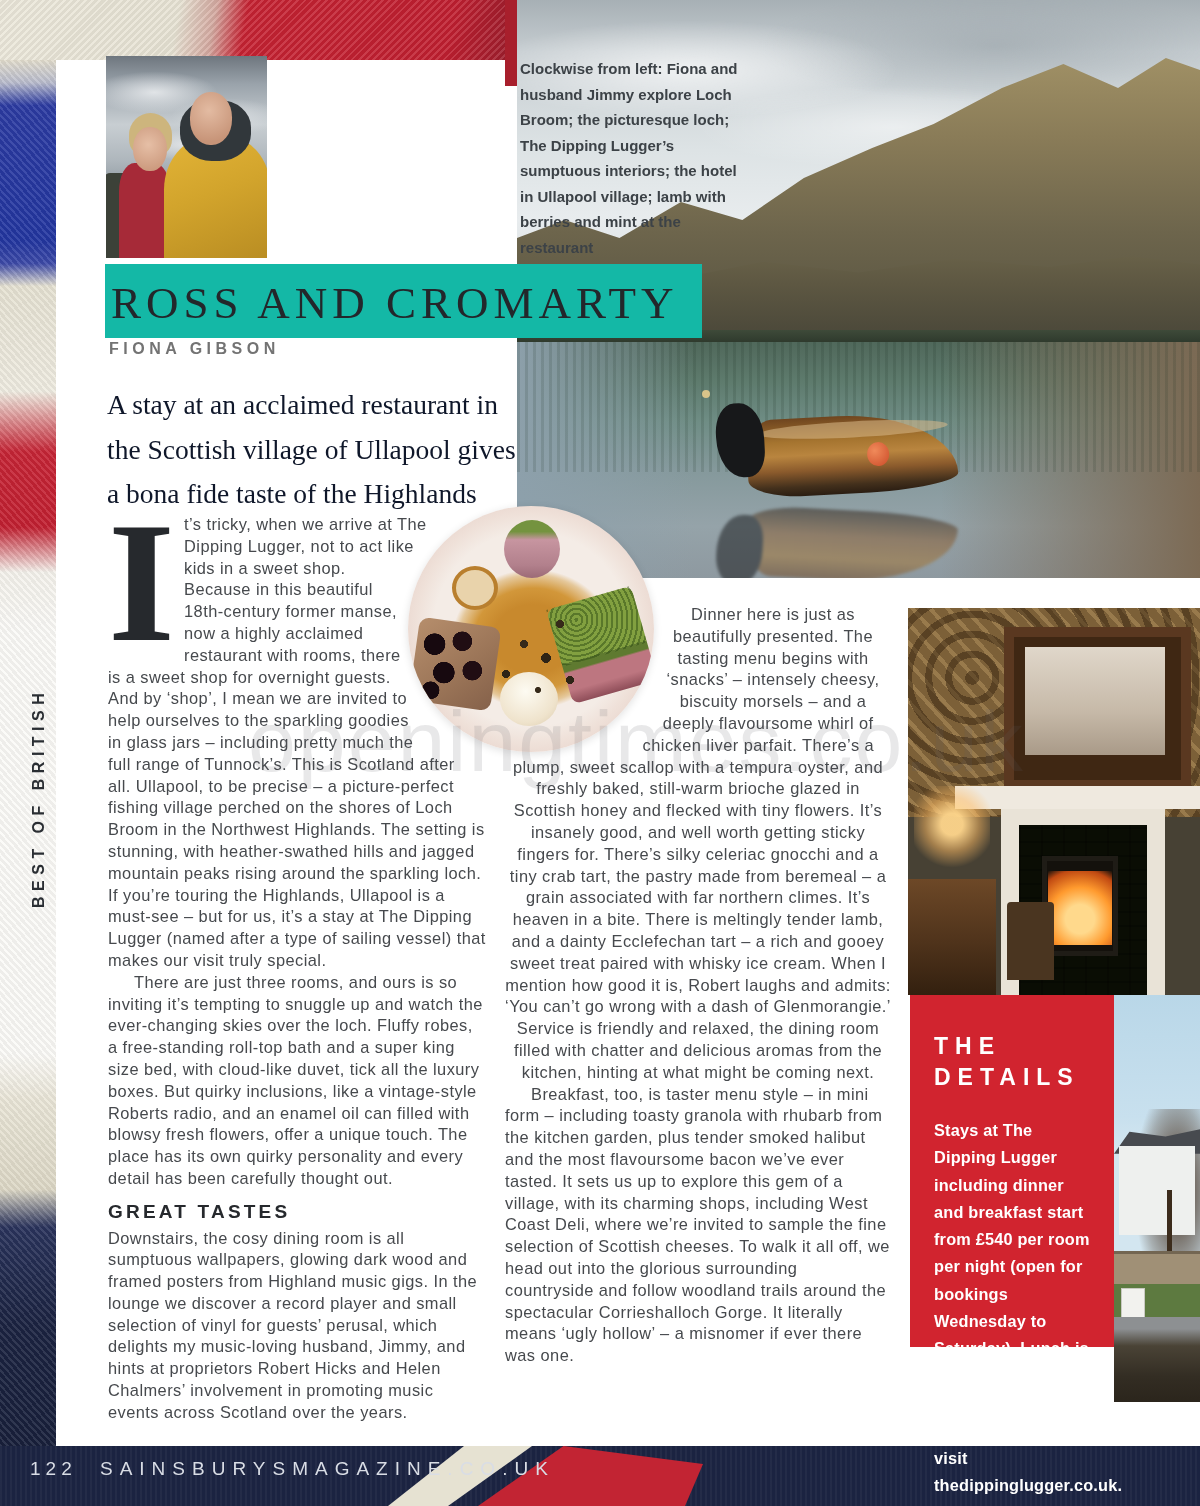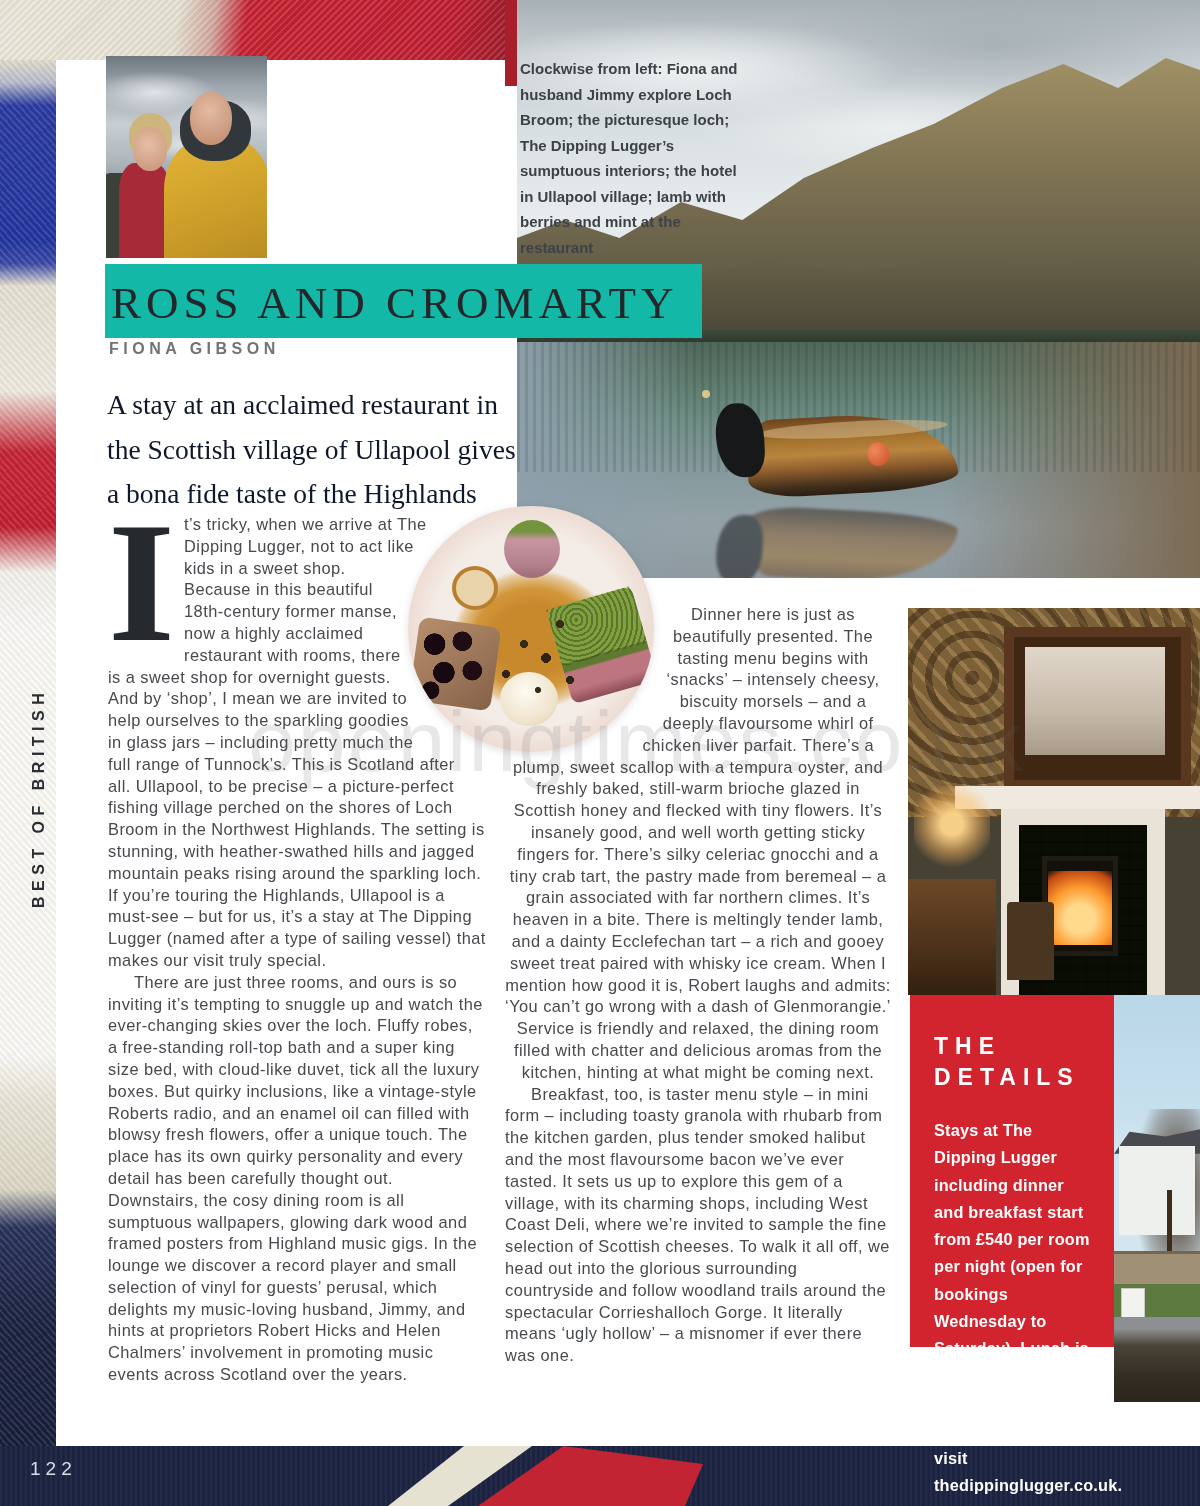--- a/index.html
+++ b/index.html
@@ -286,20 +286,21 @@
     <div id="plate-lamb"></div>
     <div id="plate-meringue"></div>
     <div id="plate-dots"></div>
   </div>
 
   <div class="bodycol" id="col1">
     <div id="col1-circle-cut"></div>
     <span id="drop-cap">I</span>
     <p>t’s tricky, when we arrive at The Dipping Lugger, not to act like kids in a sweet shop. Because in this beautiful 18th-century former manse, now a highly acclaimed restaurant with rooms, there is a sweet shop for overnight guests. And by ‘shop’, I mean we are invited to help ourselves to the sparkling goodies in glass jars – including pretty much the full range of Tunnock’s. This is Scotland after all. Ullapool, to be precise – a picture-perfect fishing village perched on the shores of Loch Broom in the Northwest Highlands. The setting is stunning, with heather-swathed hills and jagged mountain peaks rising around the sparkling loch. If you’re touring the Highlands, Ullapool is a must-see – but for us, it’s a stay at The Dipping Lugger (named after a type of sailing vessel) that makes our visit truly special.</p>
     <p class="indent">There are just three rooms, and ours is so inviting it’s tempting to snuggle up and watch the ever-changing skies over the loch. Fluffy robes, a free-standing roll-top bath and a super king size bed, with cloud-like duvet, tick all the luxury boxes. But quirky inclusions, like a vintage-style Roberts radio, and an enamel oil can filled with blowsy fresh flowers, offer a unique touch. The place has its own quirky personality and every detail has been carefully thought out.</p>
+    <h2 id="section-heading">GREAT TASTES</h2>
     <p>Downstairs, the cosy dining room is all sumptuous wallpapers, glowing dark wood and framed posters from Highland music gigs. In the lounge we discover a record player and small selection of vinyl for guests’ perusal, which delights my music-loving husband, Jimmy, and hints at proprietors Robert Hicks and Helen Chalmers’ involvement in promoting music events across Scotland over the years.</p>
   </div>
 
   <div class="bodycol" id="col2">
     <div id="col2-circle-cut"></div>
     <p class="centered">Dinner here is just as beautifully presented. The tasting menu begins with ‘snacks’ – intensely cheesy, biscuity morsels – and a deeply flavoursome whirl of chicken liver parfait. There’s a plump, sweet scallop with a tempura oyster, and freshly baked, still-warm brioche glazed in Scottish honey and flecked with tiny flowers. It’s insanely good, and well worth getting sticky fingers for. There’s silky celeriac gnocchi and a tiny crab tart, the pastry made from beremeal – a grain associated with far northern climes. It’s heaven in a bite. There is meltingly tender lamb, and a dainty Ecclefechan tart – a rich and gooey sweet treat paired with whisky ice cream. When I mention how good it is, Robert laughs and admits: ‘You can’t go wrong with a dash of Glenmorangie.’ Service is friendly and relaxed, the dining room filled with chatter and delicious aromas from the kitchen, hinting at what might be coming next.</p>
     <p class="indent">Breakfast, too, is taster menu style – in mini form – including toasty granola with rhubarb from the kitchen garden, plus tender smoked halibut and the most flavoursome bacon we’ve ever tasted. It sets us up to explore this gem of a village, with its charming shops, including West Coast Deli, where we’re invited to sample the fine selection of Scottish cheeses. To walk it all off, we head out into the glorious surrounding countryside and follow woodland trails around the spectacular Corrieshalloch Gorge. It literally means ‘ugly hollow’ – a misnomer if ever there was one.</p>
   </div>
 
   <div id="interior-photo">
@@ -328,16 +329,17 @@
     <div id="village-house"></div>
     <div id="village-windows"></div>
     <div id="village-trunk"></div>
     <div id="village-wall"></div>
     <div id="village-grass"></div>
     <div id="village-post"></div>
     <div id="village-fore"></div>
   </div>
 
   <div class="footer-text" id="footer-page">122</div>
+  <div class="footer-text" id="footer-site">SAINSBURYSMAGAZINE.CO.UK</div>
 
   <div id="watermark">openingtimes.co.uk</div>
 
 </div>
 
 </body></html>

